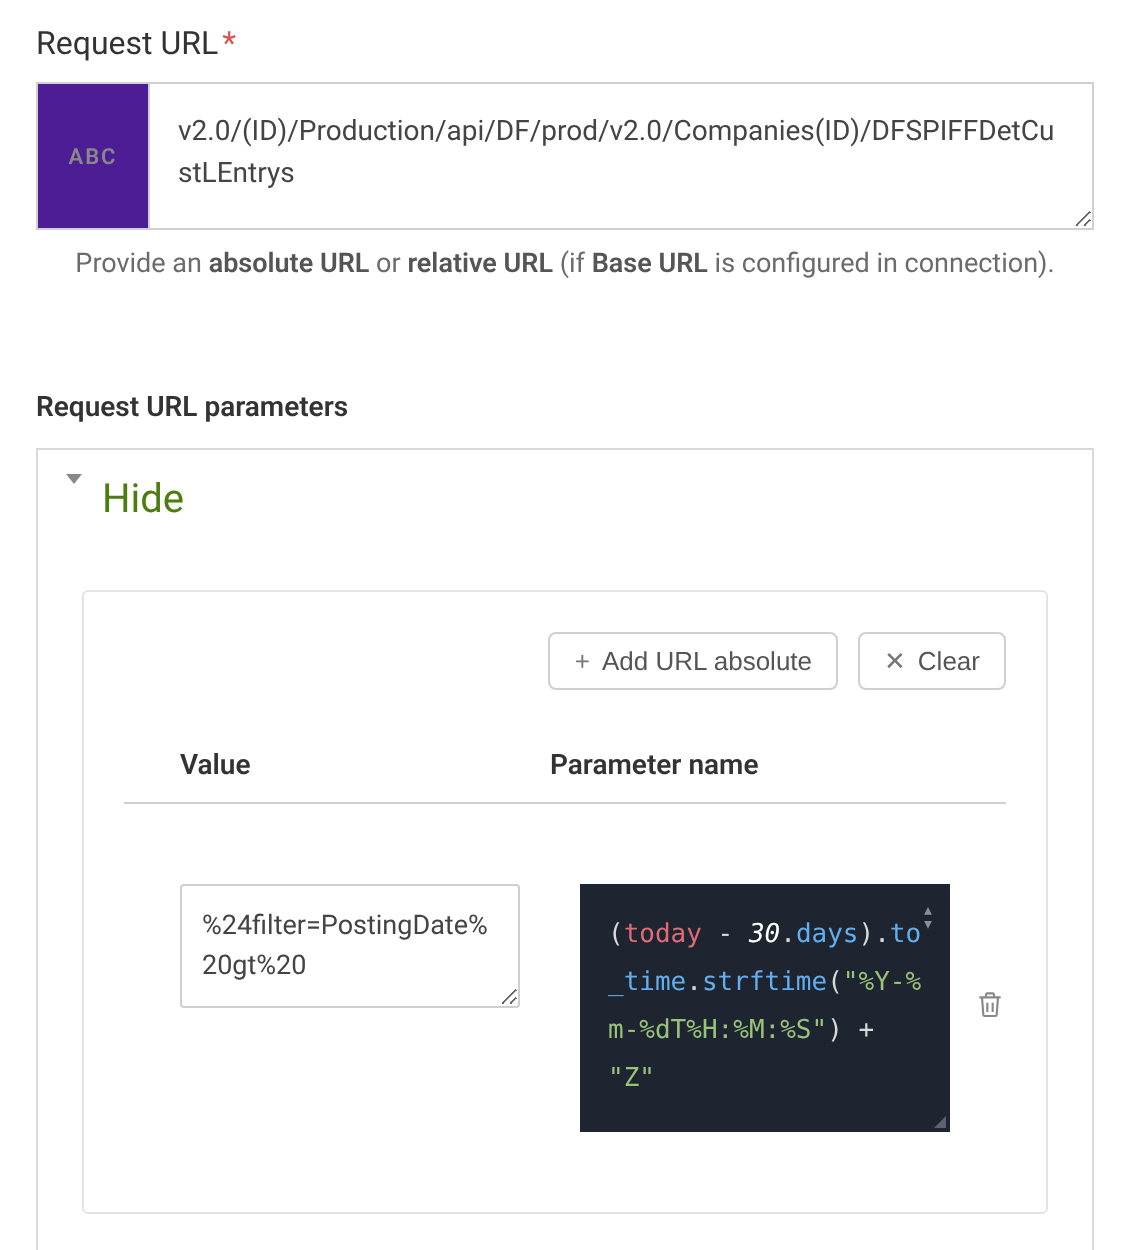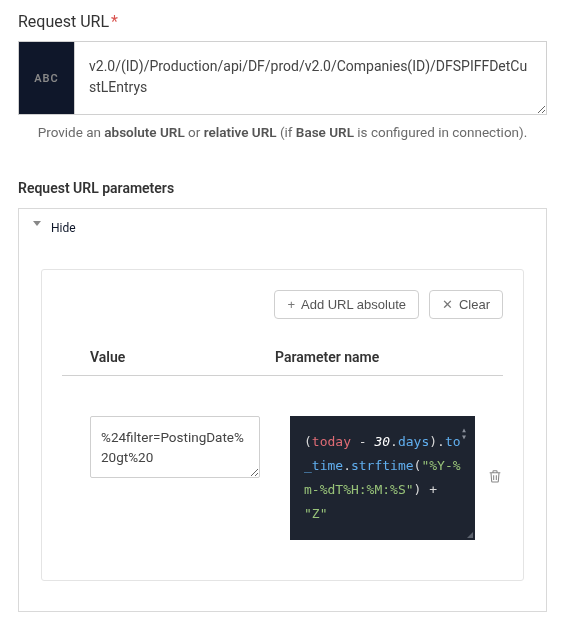--- a/index.html
+++ b/index.html
@@ -17,21 +17,21 @@
     color: #333;
     margin-bottom: 10px;
     font-size: 16px;
   }
   .required-asterisk { color: #d9534f; margin-left: 2px; }
   .url-input-row {
     display: flex;
     border: 1px solid #d0d0d0;
   }
   .url-prefix {
-    background: #0f172a;
+    background: #4c1d95;
     border-right: 1px solid #d0d0d0;
     width: 56px;
     display: flex;
     align-items: center;
     justify-content: center;
     color: #888;
     font-size: 11px;
     font-weight: 600;
     letter-spacing: 1px;
   }
@@ -52,33 +52,33 @@
     font-size: 13.5px;
     margin-top: 8px;
     line-height: 1.4;
     text-align: center;
   }
   .helper-text b { color: #555; font-weight: 600; }
   .section-title {
     font-weight: 600;
     color: #333;
     font-size: 14px;
-    margin-top: 38px;
+    margin-top: 54px;
     margin-bottom: 12px;
   }
   .params-panel {
     border: 1px solid #d9d9d9;
   }
   .collapse-header {
     padding: 12px 14px;
     display: flex;
     gap: 10px;
     cursor: pointer;
-    color: #0f172a;
-    font-size: 12px;
+    color: #4d7c0f;
+    font-size: 20px;
   }
   .collapse-header .tri {
     width: 0; height: 0;
     border-left: 4px solid transparent;
     border-right: 4px solid transparent;
     border-top: 5px solid #888;
   }
   .params-body {
     padding: 22px 22px 30px 22px;
   }

